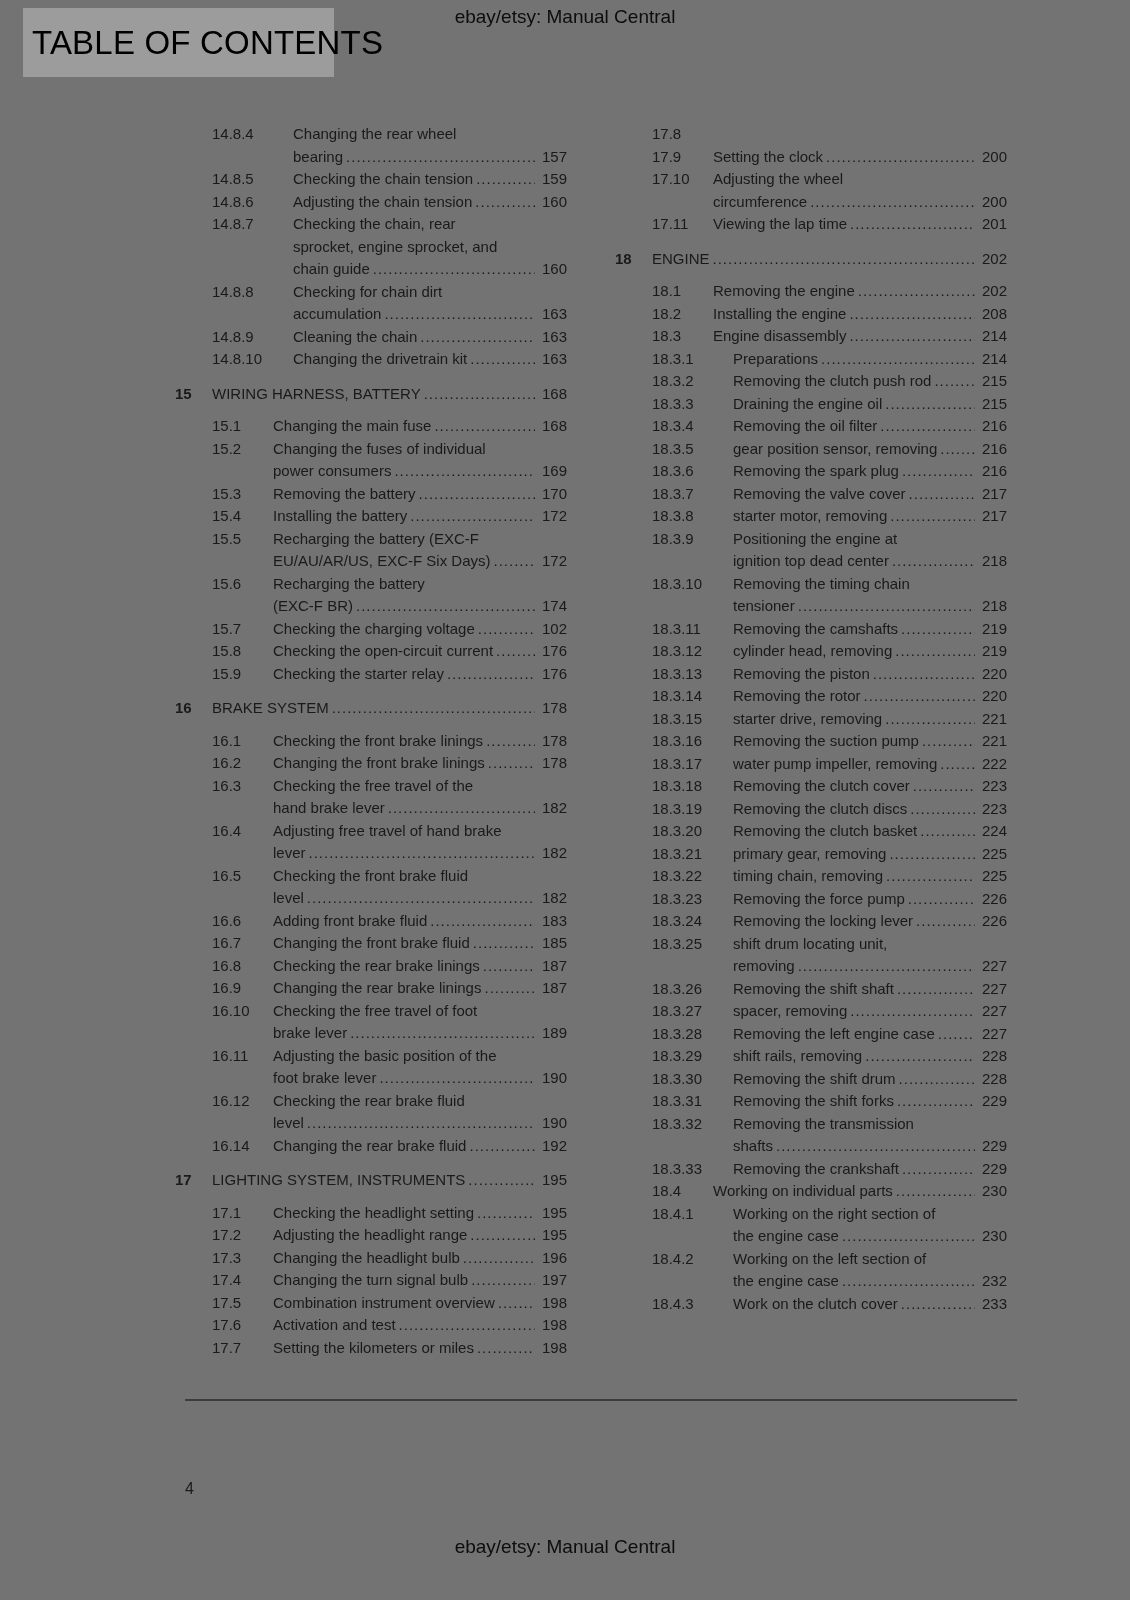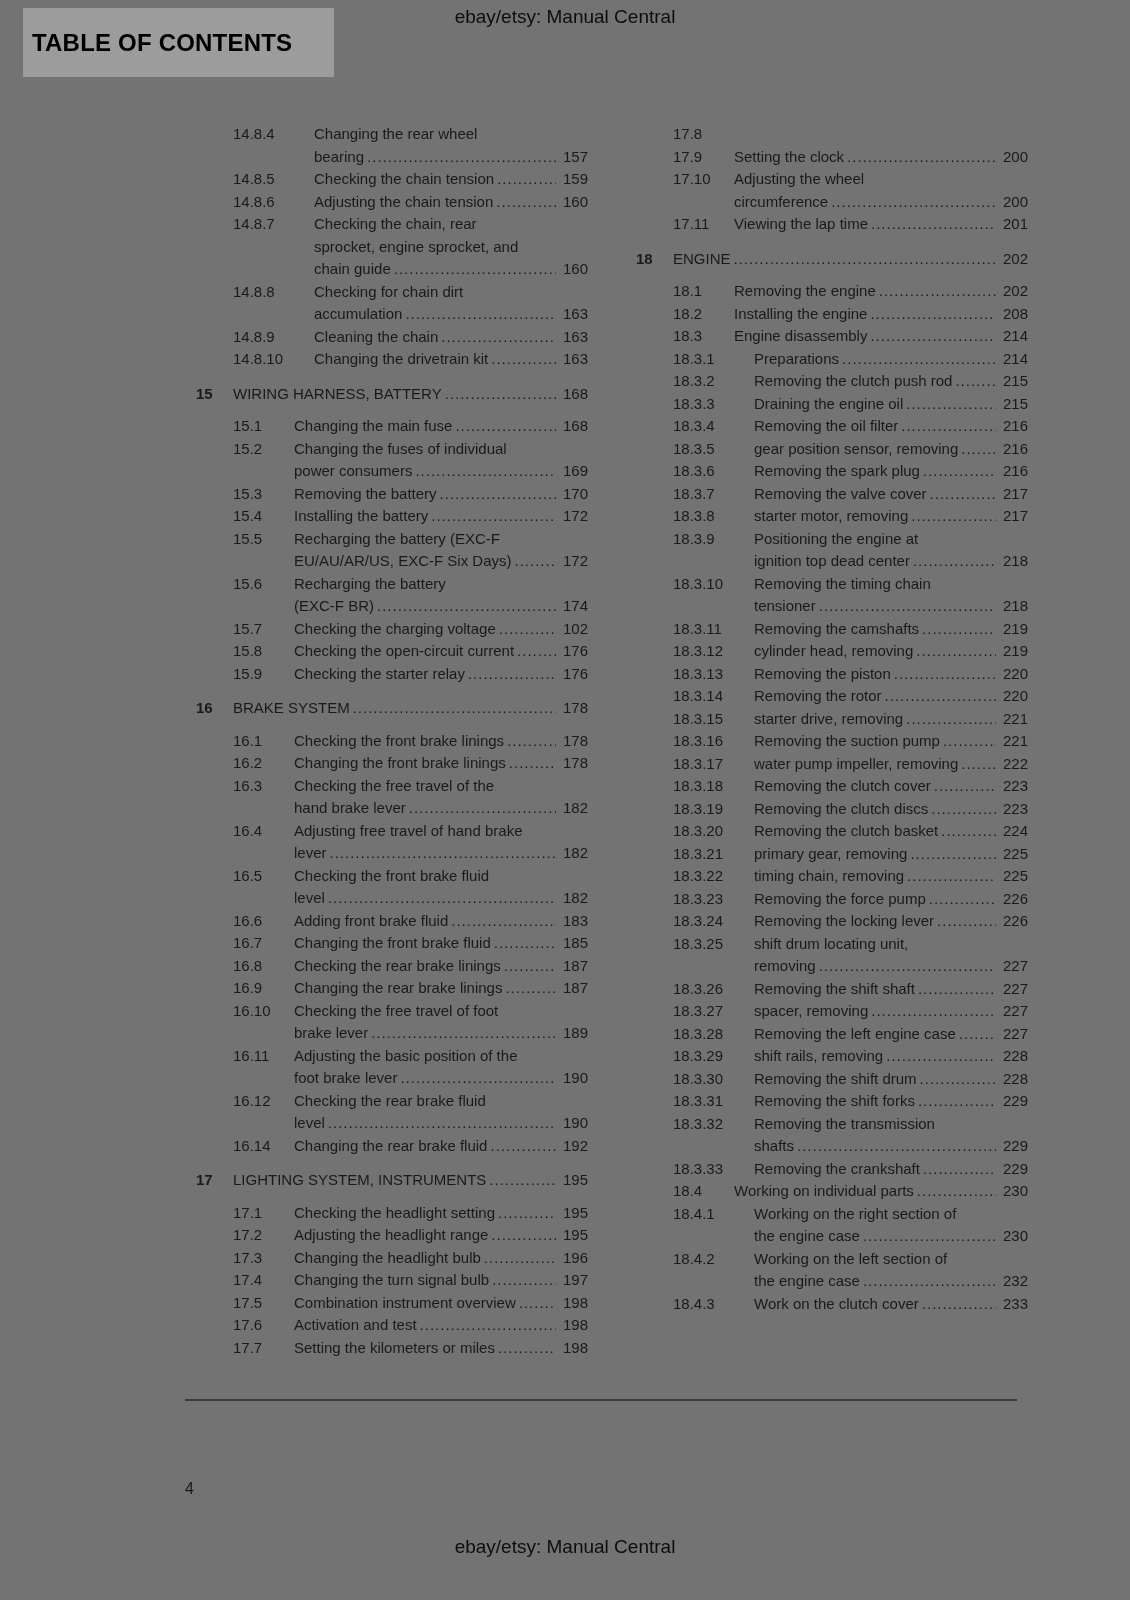--- a/index.html
+++ b/index.html
@@ -24,29 +24,29 @@
   .title-box {
     position: absolute;
     top: 8px; left: 23px;
     width: 311px; height: 69px;
     background: #9c9c9c;
     display: flex;
     align-items: center;
     padding-left: 9px;
   }
   .title-box .title-text {
-    font-size: 24px;
-    font-weight: bold;
+    font-size: 33px;
+    font-weight: normal;
     color: #000000;
     letter-spacing: 0.2px;
     white-space: nowrap;
   }
   .columns {
     position: absolute;
-    top: 123px; left: 196px;
+    top: 123px; left: 175px;
     width: 832px;
     display: flex;
     gap: 48px;
   }
   .col { width: 400px; }
   .entry {
     display: flex;
     align-items: flex-start;
     font-size: 15px;
     line-height: 22.5px;

